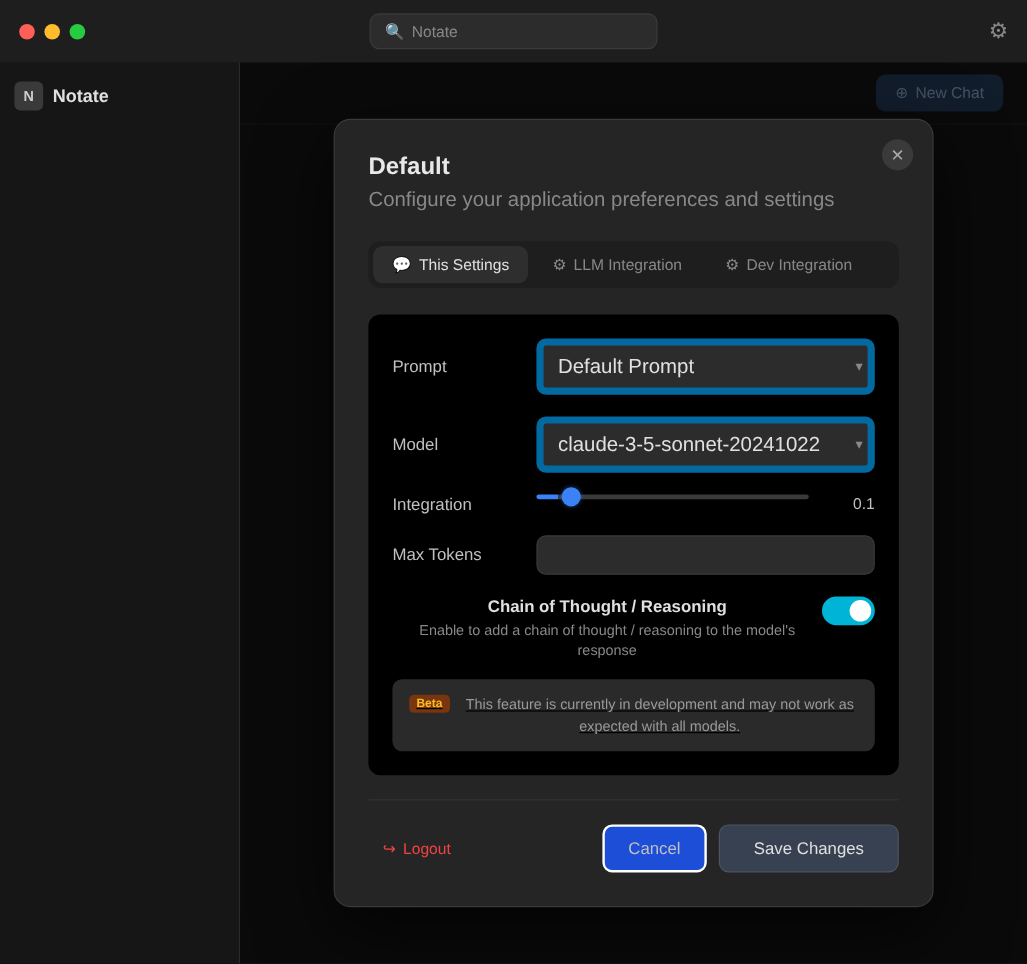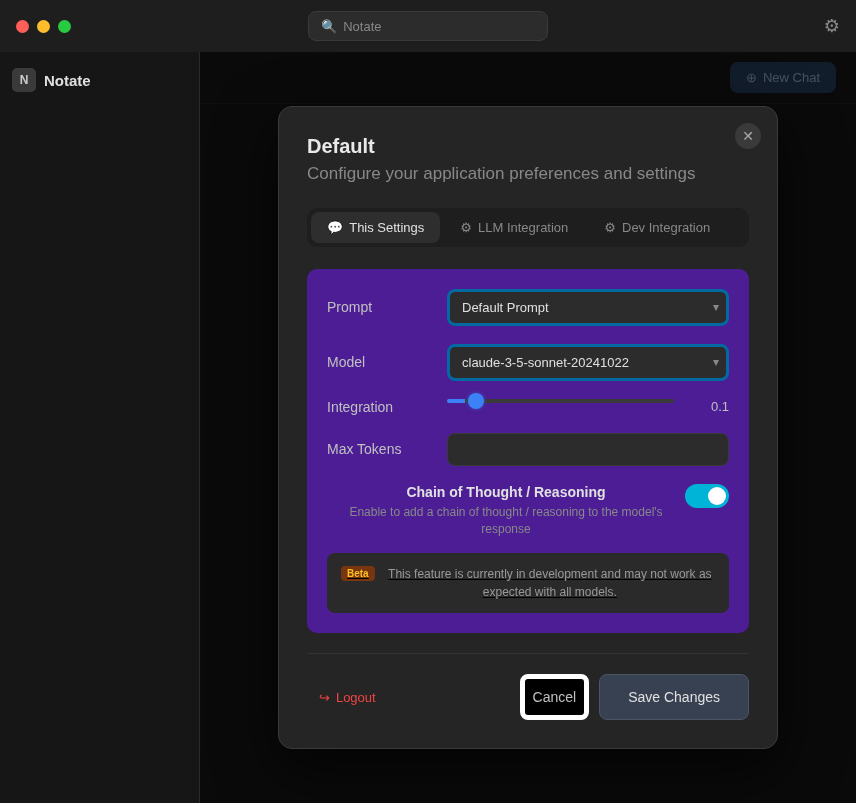--- a/index.html
+++ b/index.html
@@ -204,21 +204,21 @@
       background: transparent;
       white-space: nowrap;
     }
     .tab.active {
       background: #2e2e2e;
       color: #e0e0e0;
     }
 
     
     .settings-card {
-      background: #4c1d95;
+      background: #000000;
       border-radius: 10px;
       padding: 20px;
       margin-bottom: 20px;
     }
 
     .form-row {
       display: flex;
       align-items: center;
       margin-bottom: 18px;
     }
@@ -242,24 +242,24 @@
       outline: none;
       appearance: none;
     }
     .form-select-wrap {
       flex: 1;
       position: relative;
     }
     .form-select-wrap select {
       width: 100%;
       background: #2c2c2c;
-      border: 3px solid #0369a1;
+      border: 6px solid #0369a1;
       border-radius: 8px;
       color: #e0e0e0;
-      font-size: 13px;
+      font-size: 17px;
       padding: 8px 32px 8px 12px;
       outline: none;
       appearance: none;
       cursor: pointer;
     }
     .select-arrow {
       position: absolute;
       right: 10px;
       top: 50%;
       transform: translateY(-50%);
@@ -400,25 +400,25 @@
       gap: 6px;
       padding: 8px 12px;
       border-radius: 8px;
     }
 
     .footer-actions {
       display: flex;
       gap: 10px;
     }
     .btn-cancel {
-      background: #000000;
-      border: 5px solid #ffffff;
+      background: #1d4ed8;
+      border: 2px solid #ffffff;
       color: #c0c0c0;
       border-radius: 8px;
-      padding: 10px 8px;
+      padding: 10px 20px;
       font-size: 14px;
       cursor: pointer;
     }
     .btn-save {
       background: #374151;
       border: 1px solid #4b5563;
       color: #e0e0e0;
       border-radius: 8px;
       padding: 10px 28px;
       font-size: 14px;

